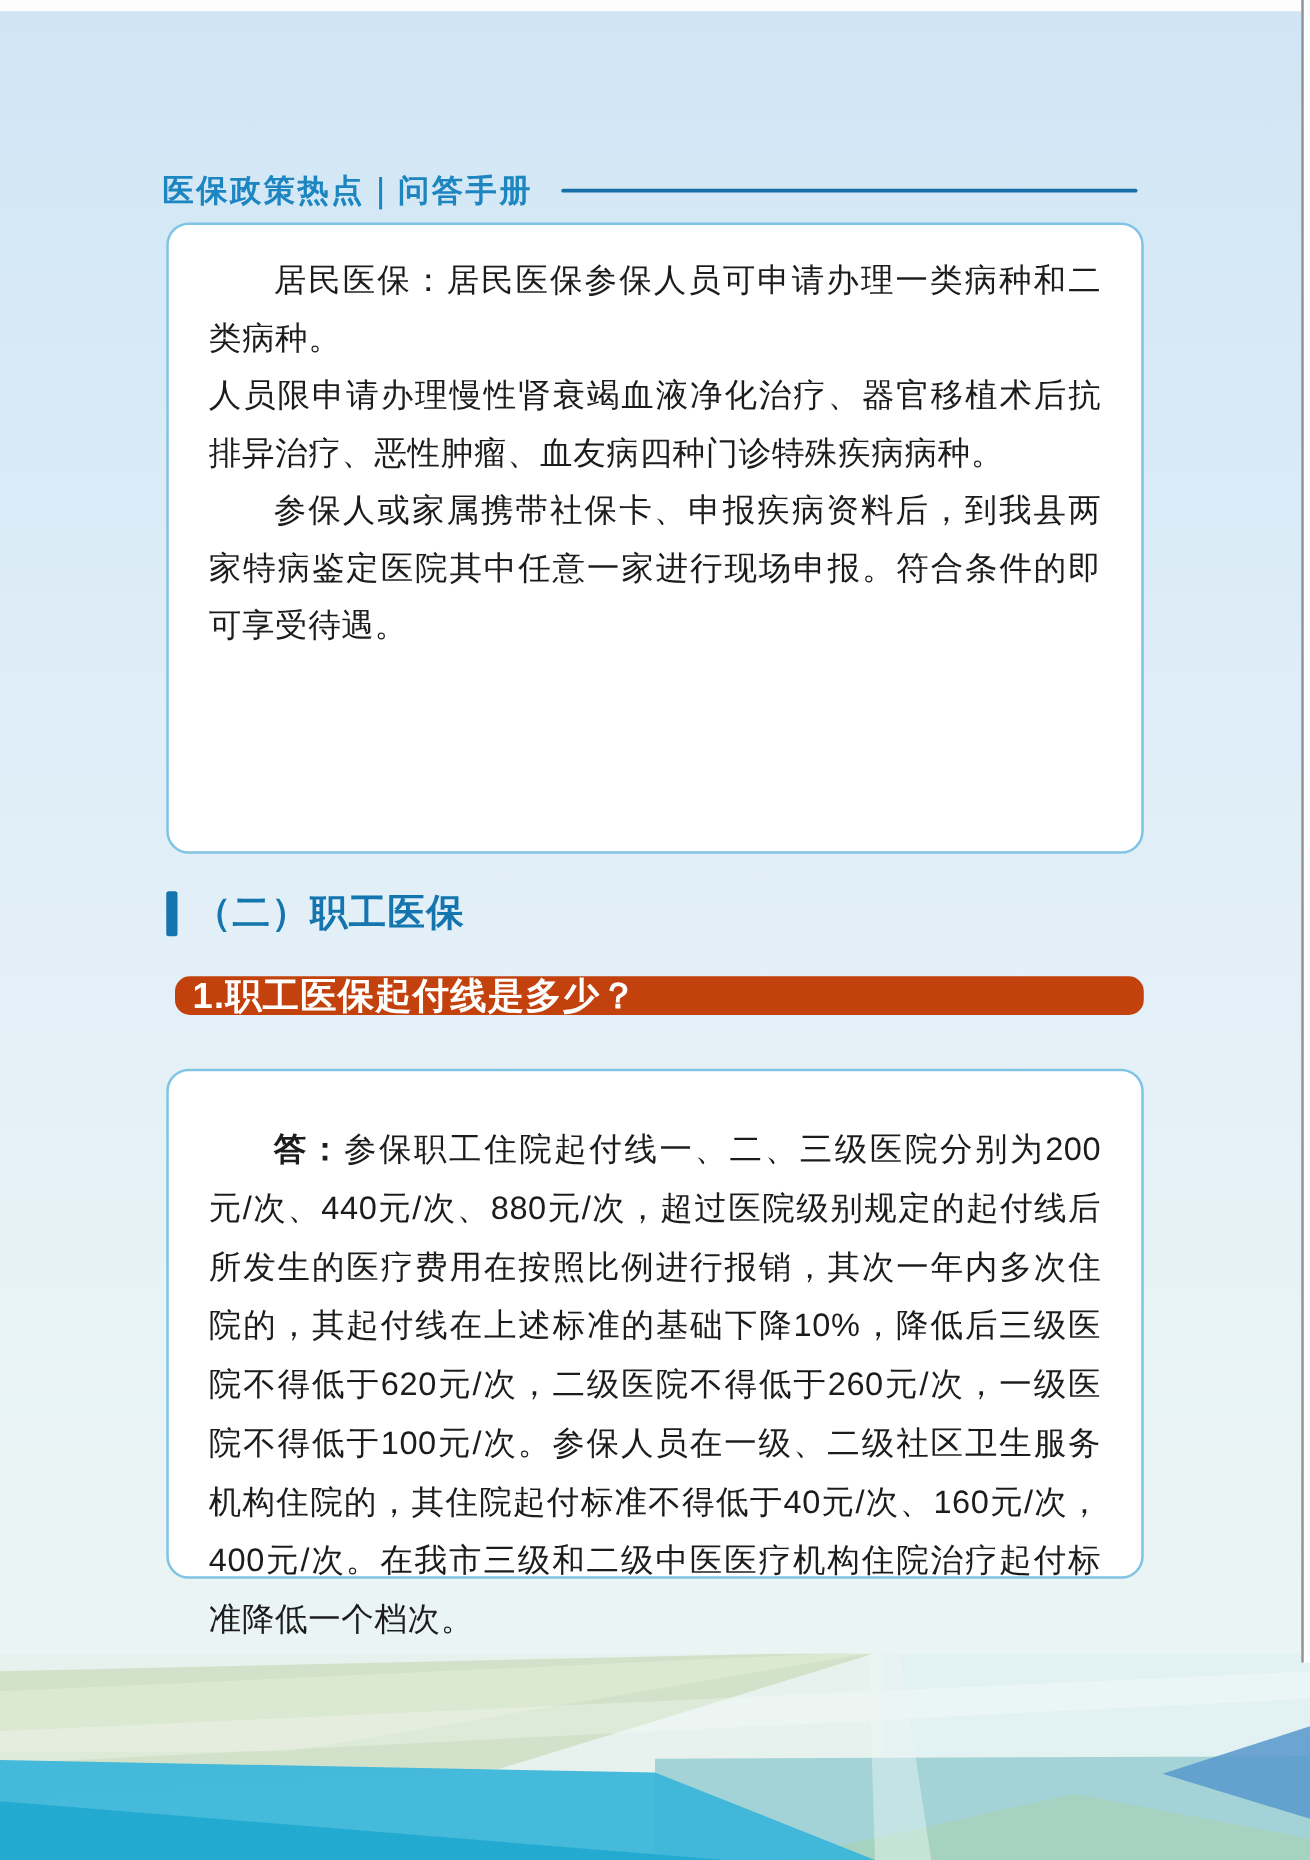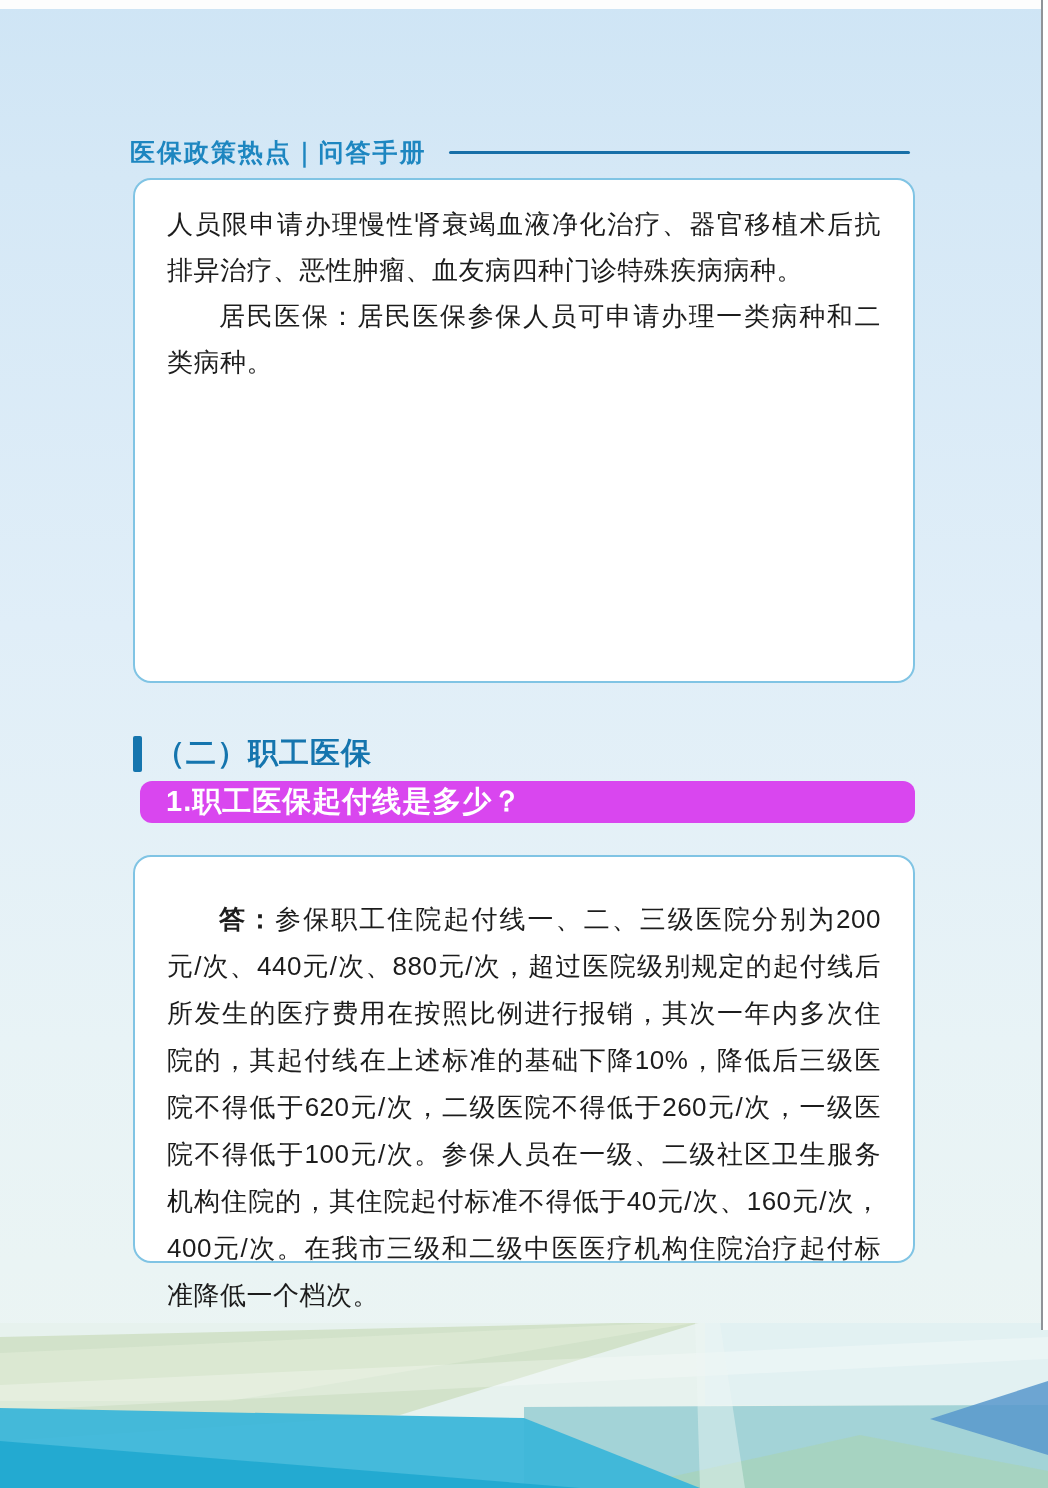--- a/index.html
+++ b/index.html
@@ -25,29 +25,29 @@
   .card-answer{top:855px;height:408px;padding:39px 32px 0 32px;}
   .body-text{
     margin:0;font-size:26px;line-height:46px;color:#1c1c1c;
     text-align:justify;letter-spacing:0.5px;font-weight:500;
   }
   .indent{text-indent:2em;}
   .answer-text{line-height:47px;font-size:26px;}
   .answer-prefix{font-weight:bold;}
 
   
-  .section-heading{position:absolute;top:733px;left:133px;display:flex;align-items:center;}
+  .section-heading{position:absolute;top:710px;left:133px;display:flex;align-items:center;}
   .section-bar{width:9px;height:36px;background:#1575ae;border-radius:2px;margin-right:13px;}
   .section-title{font-size:30px;font-weight:bold;color:#1575ae;letter-spacing:1px;}
 
   
   .question-bar{
-    position:absolute;top:781px;left:140px;width:775px;height:42px;
-    background:#d946ef;border-radius:12px;box-sizing:border-box;
-    display:flex;align-items:center;padding-left:26px;
+    position:absolute;top:781px;left:140px;width:775px;height:31px;
+    background:#c2410c;border-radius:12px;box-sizing:border-box;
+    display:flex;align-items:center;padding-left:14px;
   }
   .question-bar span{color:#ffffff;font-size:29px;font-weight:bold;letter-spacing:1px;}
 
   
   .page-number{
     position:absolute;top:1352px;left:0;width:1040px;text-align:center;
     font-size:32px;color:#1b7cc0;font-weight:500;letter-spacing:2px;
   }
 
   
@@ -57,22 +57,23 @@
 <body>
 
 <div class="top-strip"></div>
 
 <header class="header">
   <span class="header-title">医保政策热点｜问答手册</span>
   <span class="header-rule"></span>
 </header>
 
 <section class="card card-intro">
+  <p class="body-text indent">居民医保：居民医保参保人员可申请办理一类病种和二类病种。</p>
   <p class="body-text">人员限申请办理慢性肾衰竭血液净化治疗、器官移植术后抗排异治疗、恶性肿瘤、血友病四种门诊特殊疾病病种。</p>
-  <p class="body-text indent">居民医保：居民医保参保人员可申请办理一类病种和二类病种。</p>
+  <p class="body-text indent">参保人或家属携带社保卡、申报疾病资料后，到我县两家特病鉴定医院其中任意一家进行现场申报。符合条件的即可享受待遇。</p>
 </section>
 
 <div class="section-heading">
   <span class="section-bar"></span>
   <span class="section-title">（二）职工医保</span>
 </div>
 
 <div class="question-bar">
   <span>1.职工医保起付线是多少？</span>
 </div>

